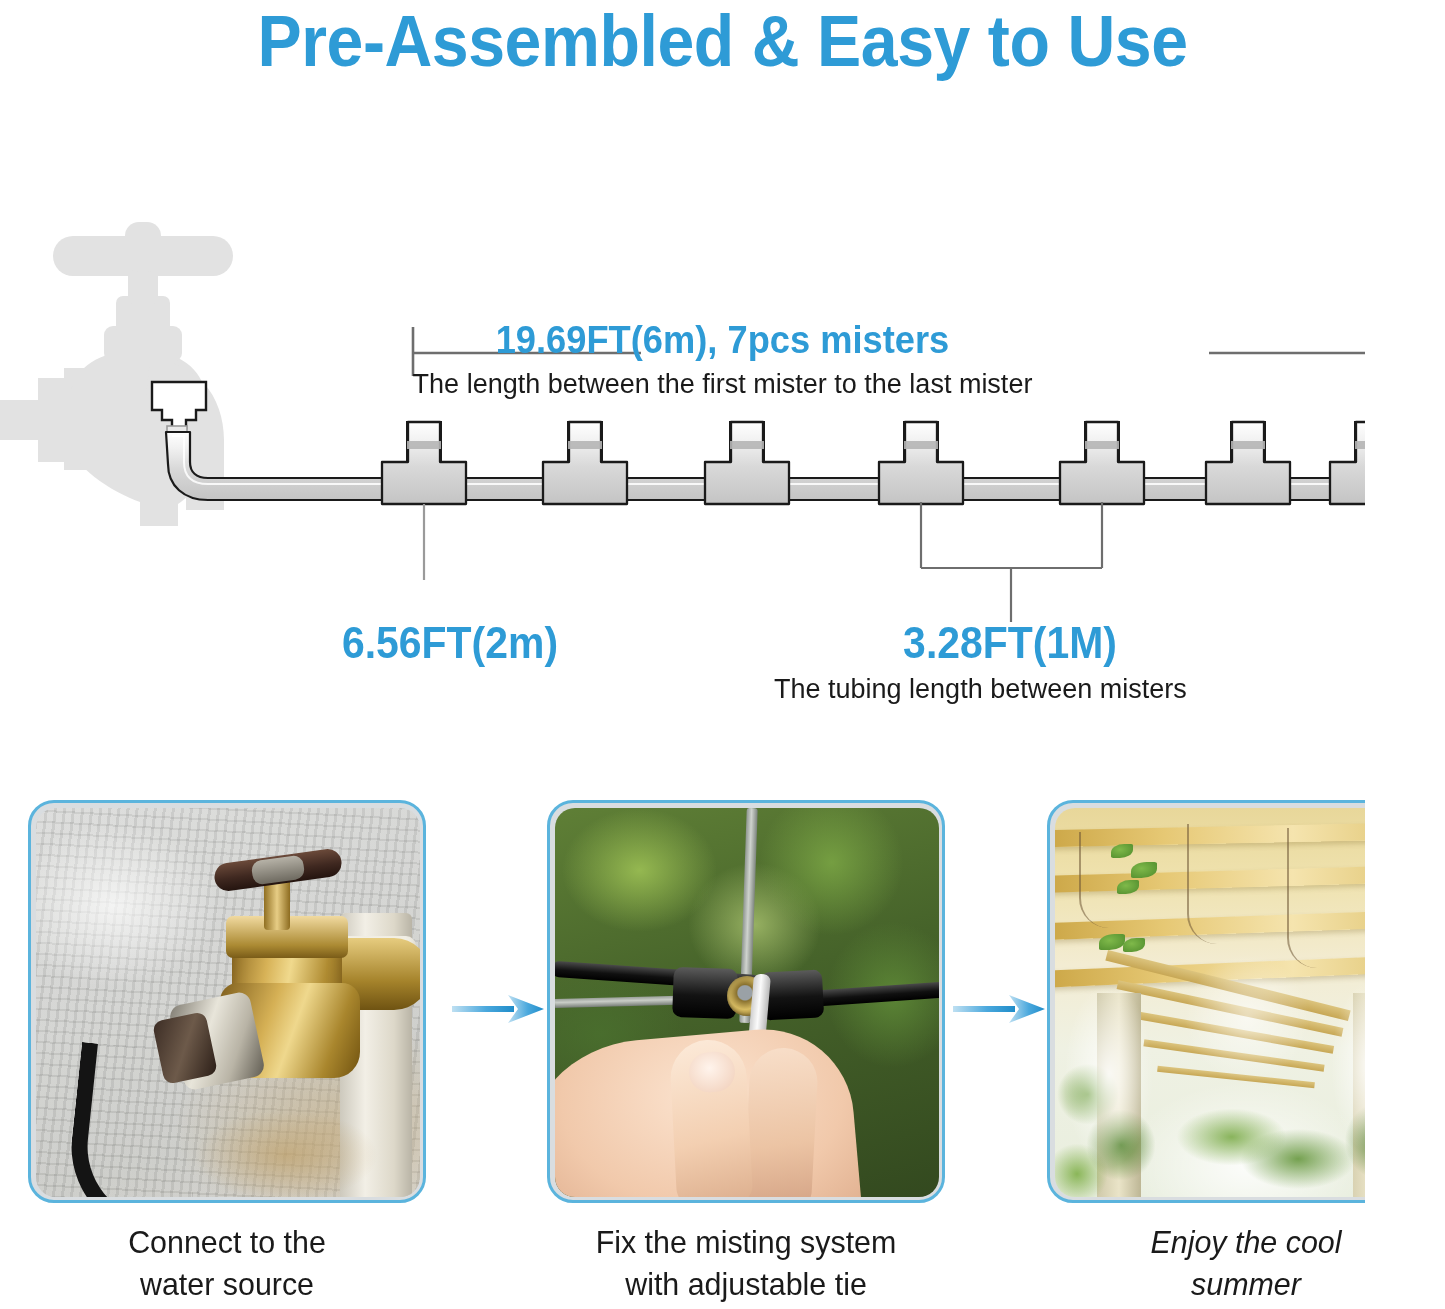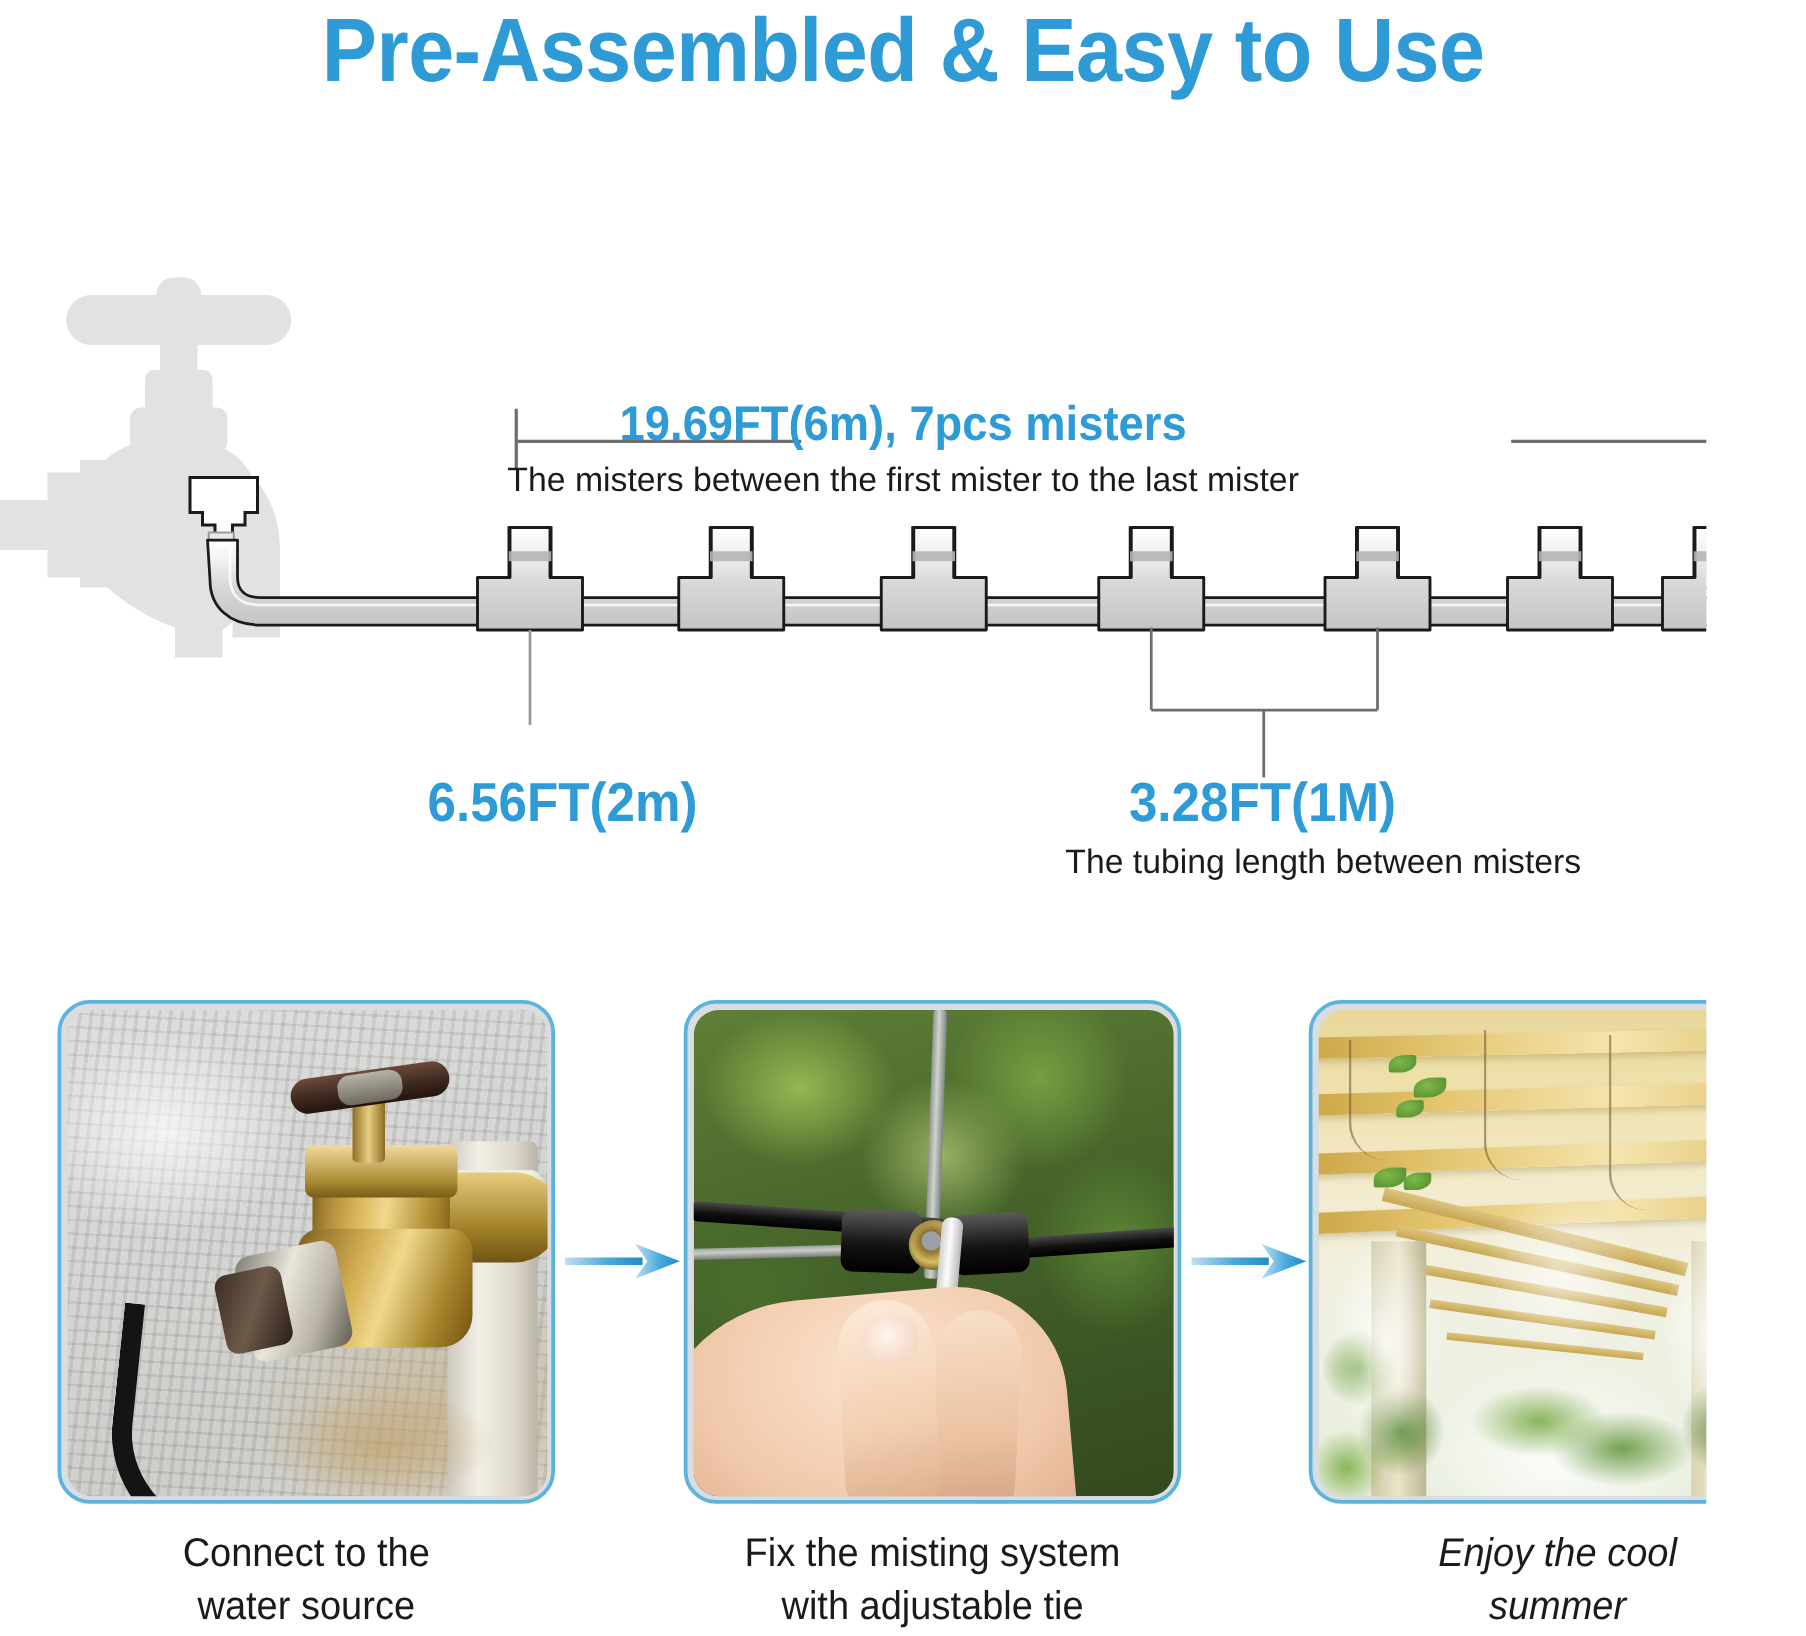--- a/index.html
+++ b/index.html
@@ -80,40 +80,40 @@
     left: 170px; top: 508px; width: 560px;
     text-align: center;
     font-size: 44px; line-height: 50px;
   }
   #right-label {
     left: 760px; top: 508px; width: 500px;
     text-align: center;
     font-size: 44px; line-height: 50px;
   }
   #right-sub {
-    left: 755px; top: 563px; width: 510px;
-    text-align: right;
+    left: 774px; top: 563px; width: 510px;
+    text-align: left;
     font-size: 27px; line-height: 32px;
     transform: none;
   }
 
   
   .steps {
     position: absolute;
     left: 0;
     top: 800px;
     width: 1445px;
     height: 509px;
   }
   .step {
     position: absolute;
     top: 0;
     width: 398px;
   }
-  .step-1 { left: 46px; }
+  .step-1 { left: 28px; }
   .step-2 { left: 547px; }
   .step-3 { left: 1047px; font-style: italic; }
 
   .photo-frame {
     position: relative;
     width: 398px;
     height: 403px;
     border: 3px solid #5bb4dd;
     border-radius: 26px;
     box-sizing: border-box;
@@ -561,21 +561,21 @@
         <line x1="1011" y1="458" x2="1011" y2="512"></line>
       </g>
 
       <g stroke="#9a9a9a" stroke-width="2.2" fill="none">
         <line x1="424" y1="394" x2="424" y2="470"></line>
       </g>
     </svg>
 
     <div class="dim-label" id="span-label">19.69FT(6m), 7pcs misters</div>
 
-    <div class="dim-sub" id="span-sub">The misters between the first mister to the last mister</div>
+    <div class="dim-sub" id="span-sub">The length between the first mister to the last mister</div>
 
     <div class="dim-label" id="left-label">6.56FT(2m)</div>
 
     <div class="dim-label" id="right-label">3.28FT(1M)</div>
 
     <div class="dim-sub" id="right-sub">The tubing length between misters</div>
   </div>
 
   <div class="steps">
 

